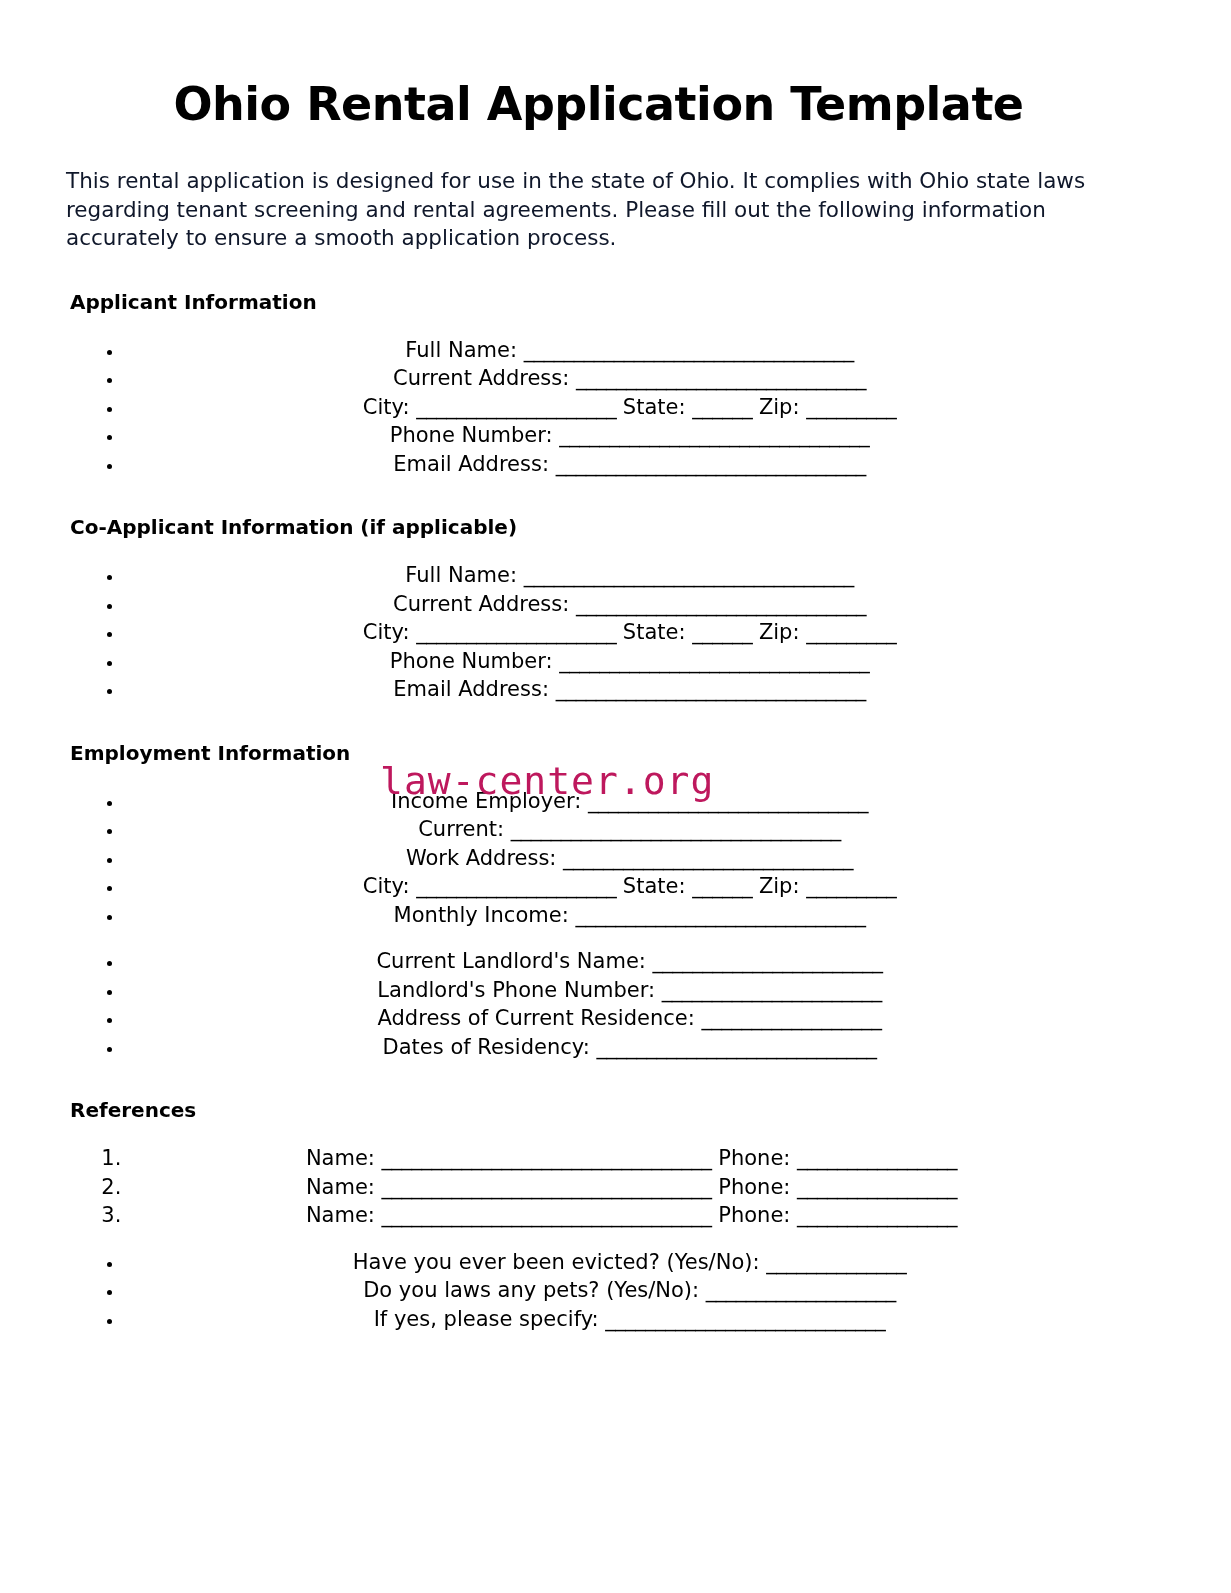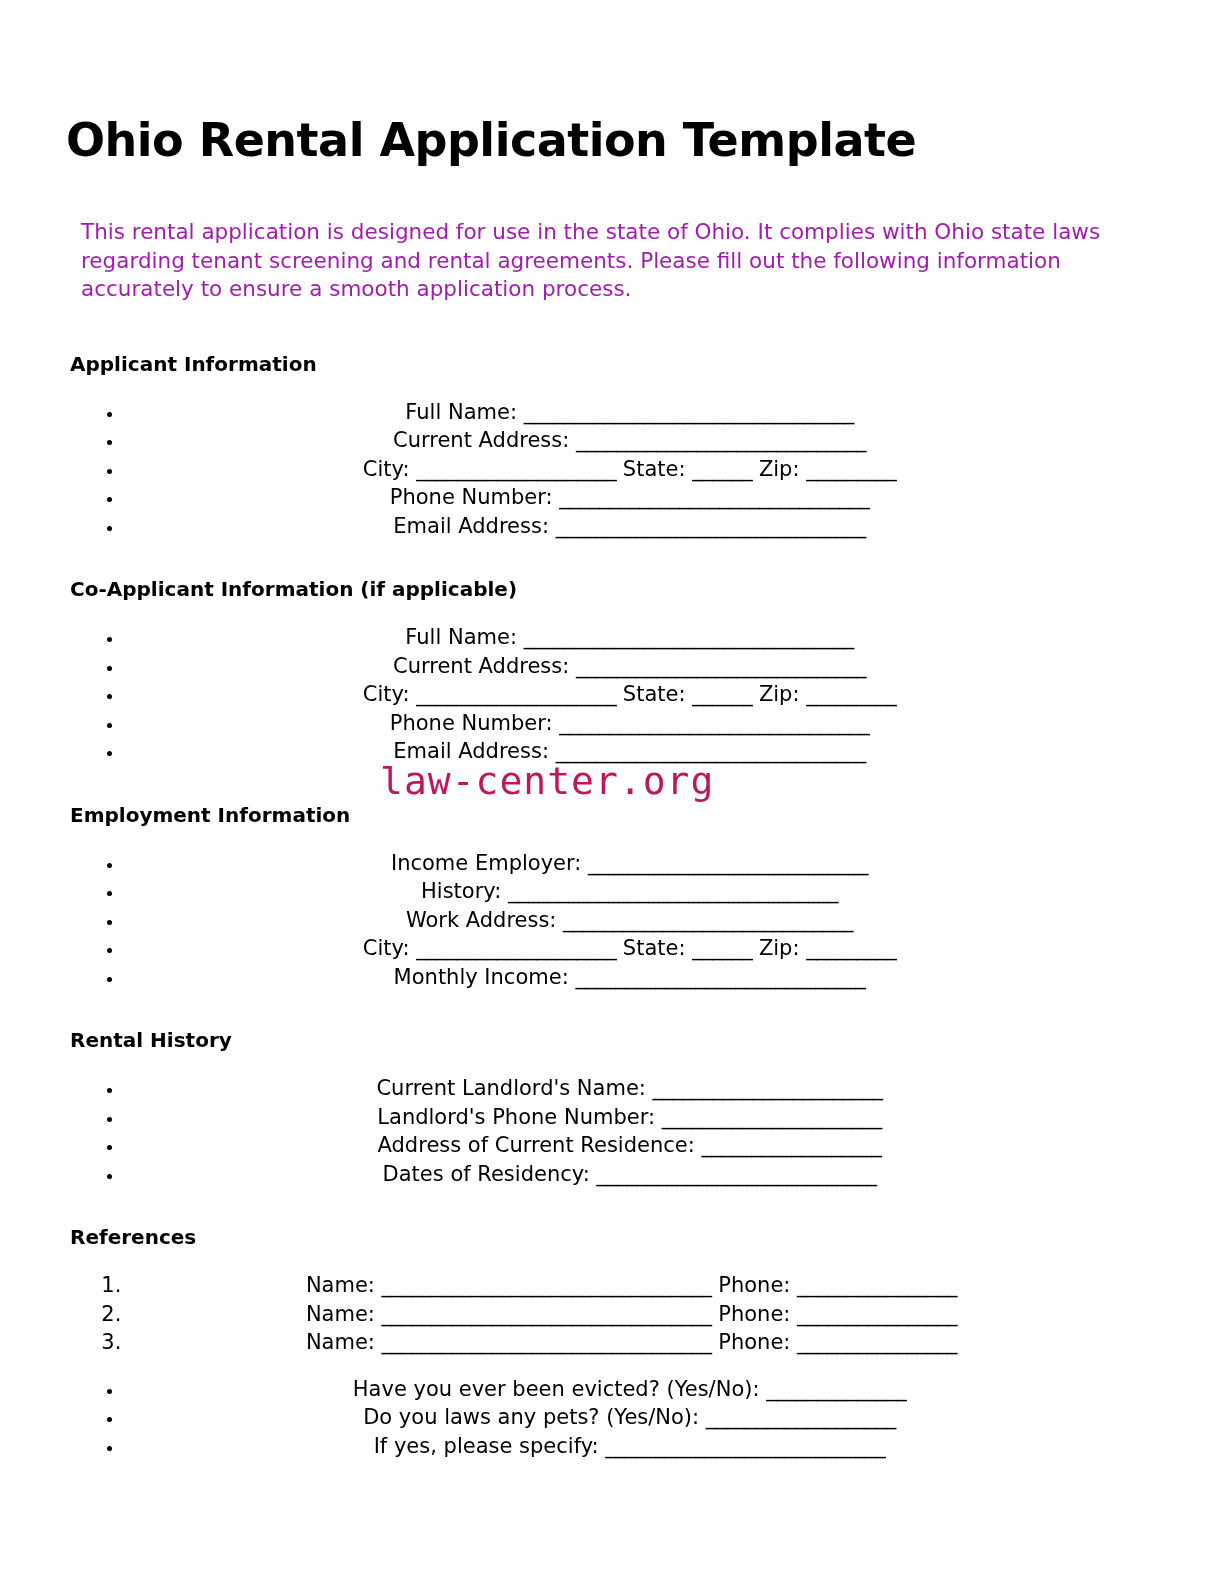--- a/index.html
+++ b/index.html
@@ -29,33 +29,34 @@
     top: 0;
     width: 1065px;
   }
 
   
   .doc-title {
     font-size: 46px;
     font-weight: bold;
     letter-spacing: -0.5px;
     margin: 0;
-    padding-top: 116px;
+    padding-top: 80px;
     line-height: 1.05;
     color: #000;
+    text-align: center;
   }
 
   
   .intro {
     font-size: 21.5px;
     line-height: 28.5px;
-    margin: 15px;
+    margin: 0;
     padding-top: 39px;
     width: 1062px;
-    color: #a21caf;
+    color: #0f172a;
     text-align: left;
   }
 
   
   .section-heading {
     font-size: 20px;
     font-weight: bold;
     margin: 4px;
     padding-top: 33px;
     padding-bottom: 0;
@@ -130,27 +131,26 @@
       <li><span class="lbl">Full Name: </span><span class="blank">_________________________________</span></li>
       <li><span class="lbl">Current Address: </span><span class="blank">_____________________________</span></li>
       <li><span class="lbl">City: </span><span class="blank">____________________</span><span class="lbl"> State: </span><span class="blank">______</span><span class="lbl"> Zip: </span><span class="blank">_________</span></li>
       <li><span class="lbl">Phone Number: </span><span class="blank">_______________________________</span></li>
       <li><span class="lbl">Email Address: </span><span class="blank">_______________________________</span></li>
     </ul>
 
     <h2 class="section-heading">Employment Information</h2>
     <ul class="field-list">
       <li><span class="lbl">Income Employer: </span><span class="blank">____________________________</span></li>
-      <li><span class="lbl">History: </span><span class="blank">_________________________________</span></li>
+      <li><span class="lbl">Current: </span><span class="blank">_________________________________</span></li>
       <li><span class="lbl">Work Address: </span><span class="blank">_____________________________</span></li>
       <li><span class="lbl">City: </span><span class="blank">____________________</span><span class="lbl"> State: </span><span class="blank">______</span><span class="lbl"> Zip: </span><span class="blank">_________</span></li>
       <li><span class="lbl">Monthly Income: </span><span class="blank">_____________________________</span></li>
     </ul>
 
-    <h2 class="section-heading">Rental History</h2>
     <ul class="field-list">
       <li><span class="lbl">Current Landlord's Name: </span><span class="blank">_______________________</span></li>
       <li><span class="lbl">Landlord's Phone Number: </span><span class="blank">______________________</span></li>
       <li><span class="lbl">Address of Current Residence: </span><span class="blank">__________________</span></li>
       <li><span class="lbl">Dates of Residency: </span><span class="blank">____________________________</span></li>
     </ul>
 
     <h2 class="section-heading">References</h2>
     <ol class="field-list">
       <li><span class="lbl">Name: </span><span class="blank">_________________________________</span><span class="lbl"> Phone: </span><span class="blank">________________</span></li>

